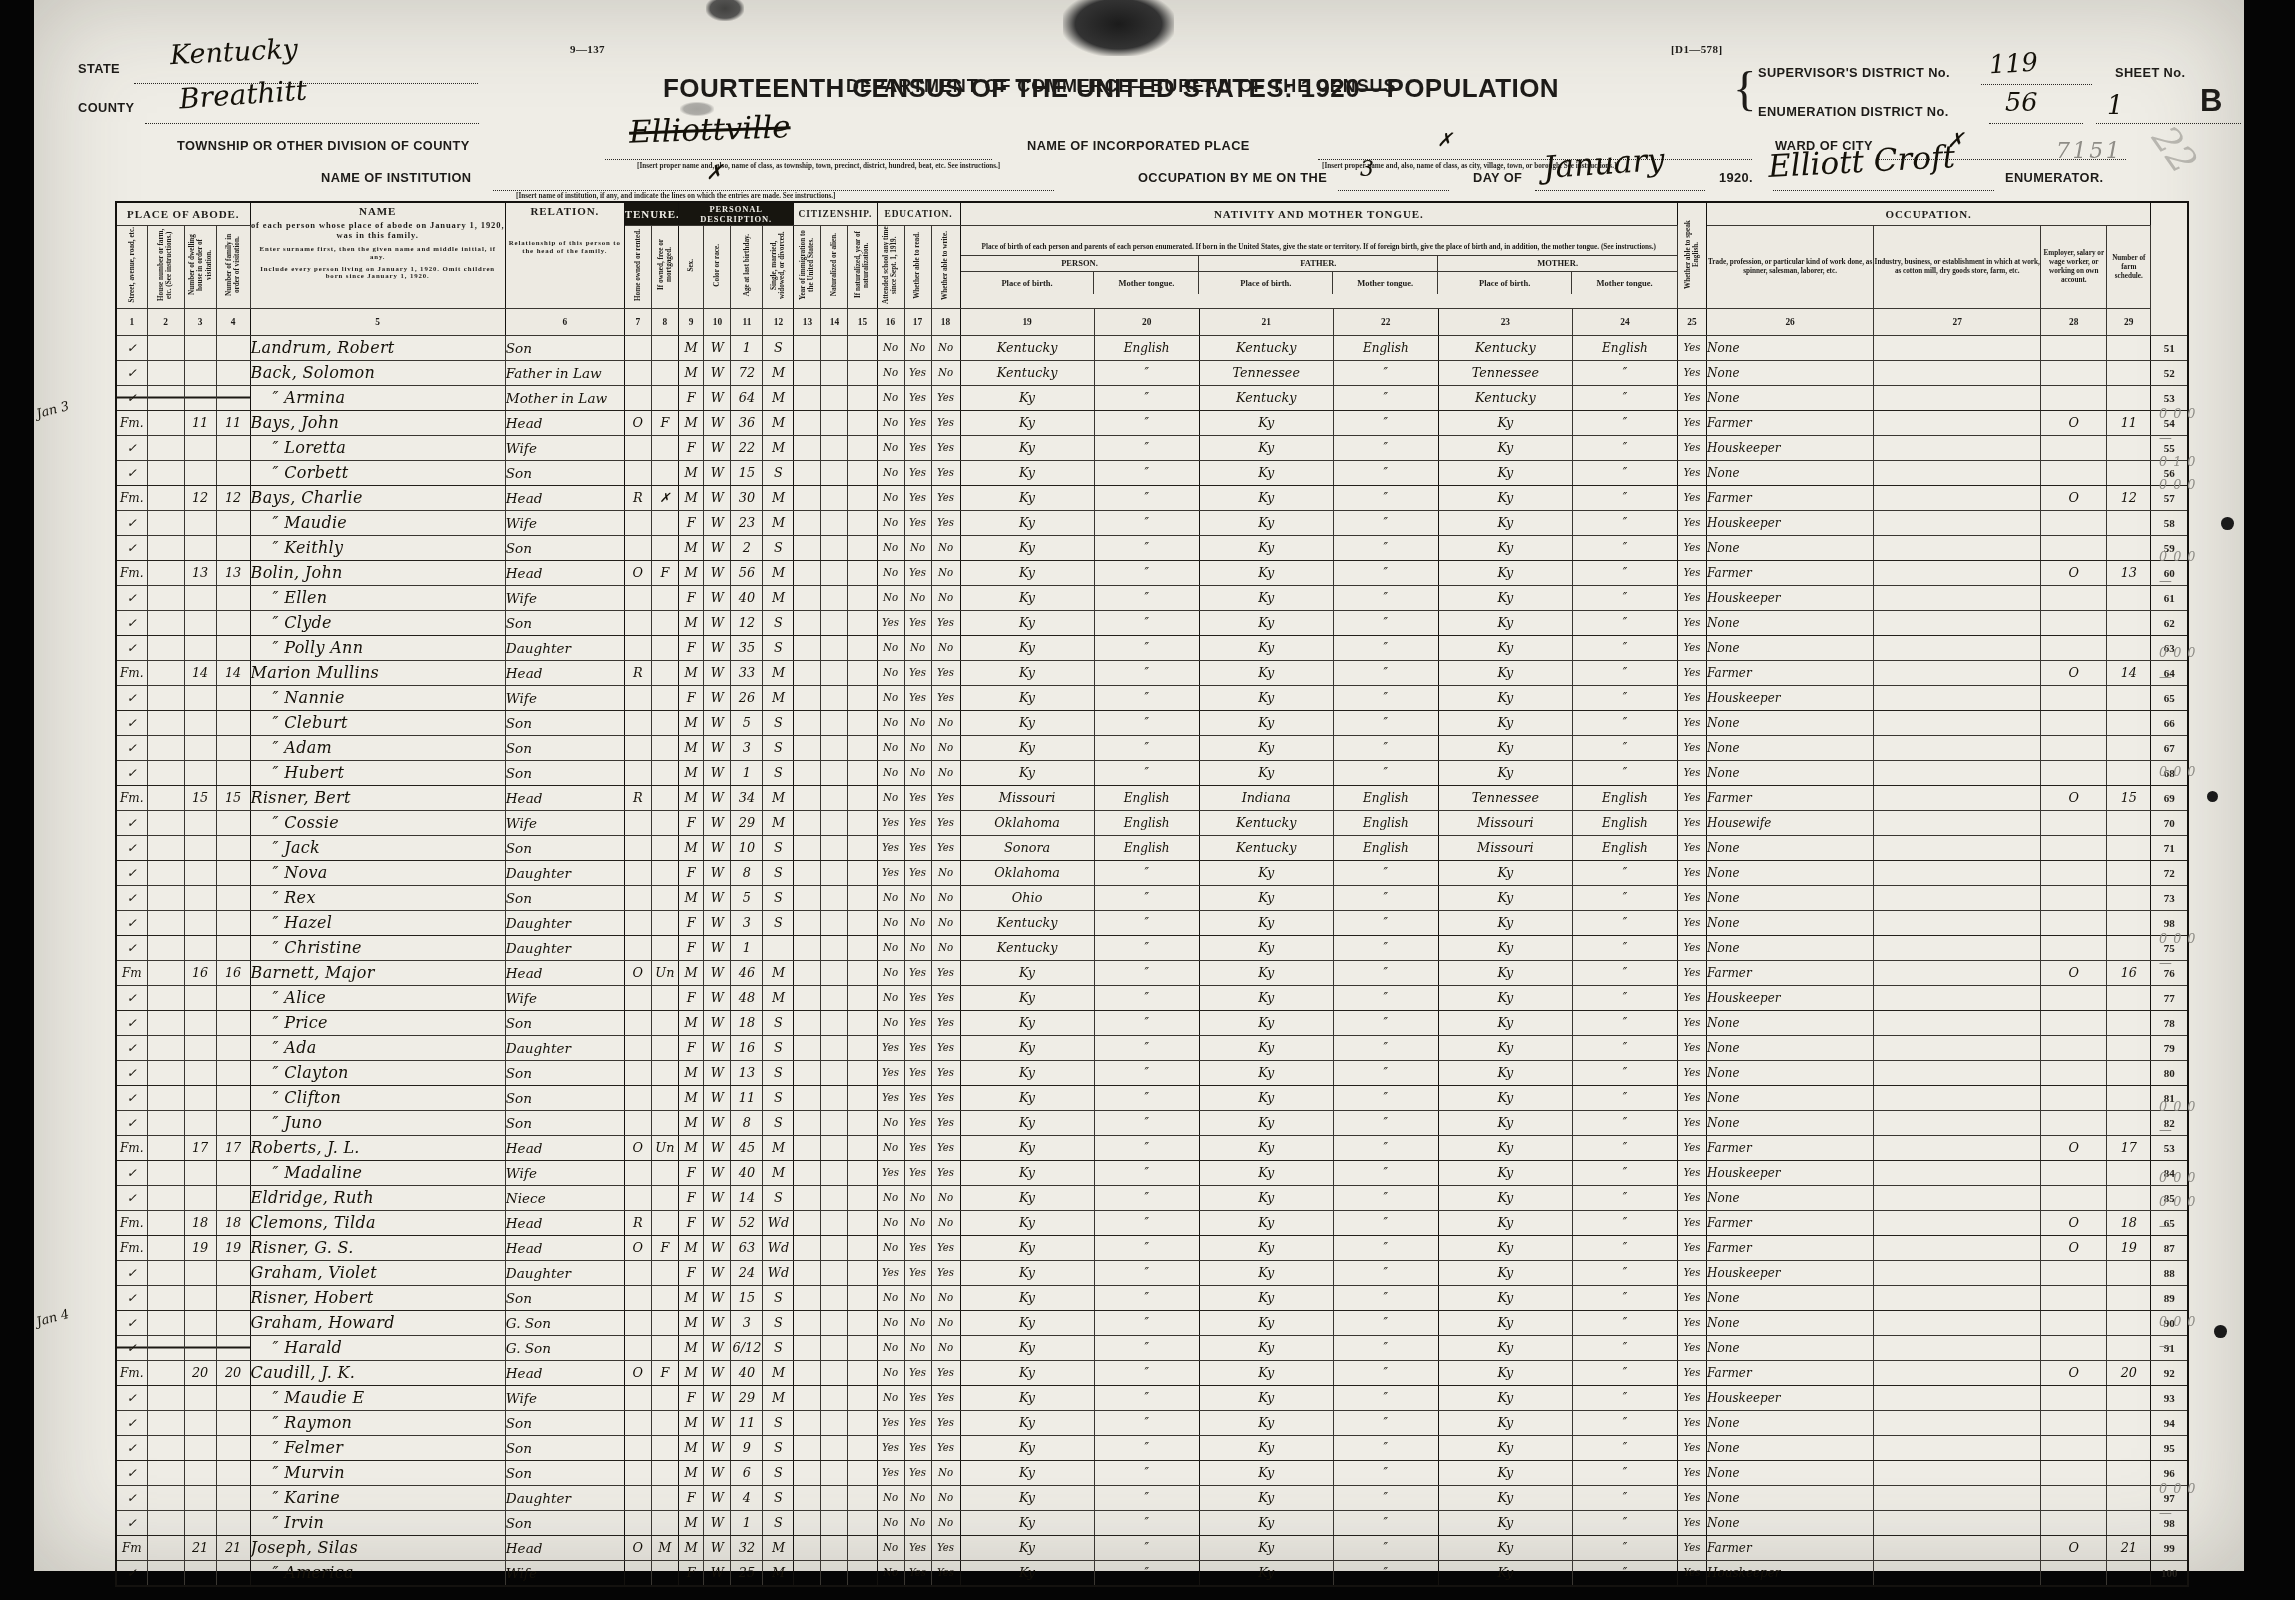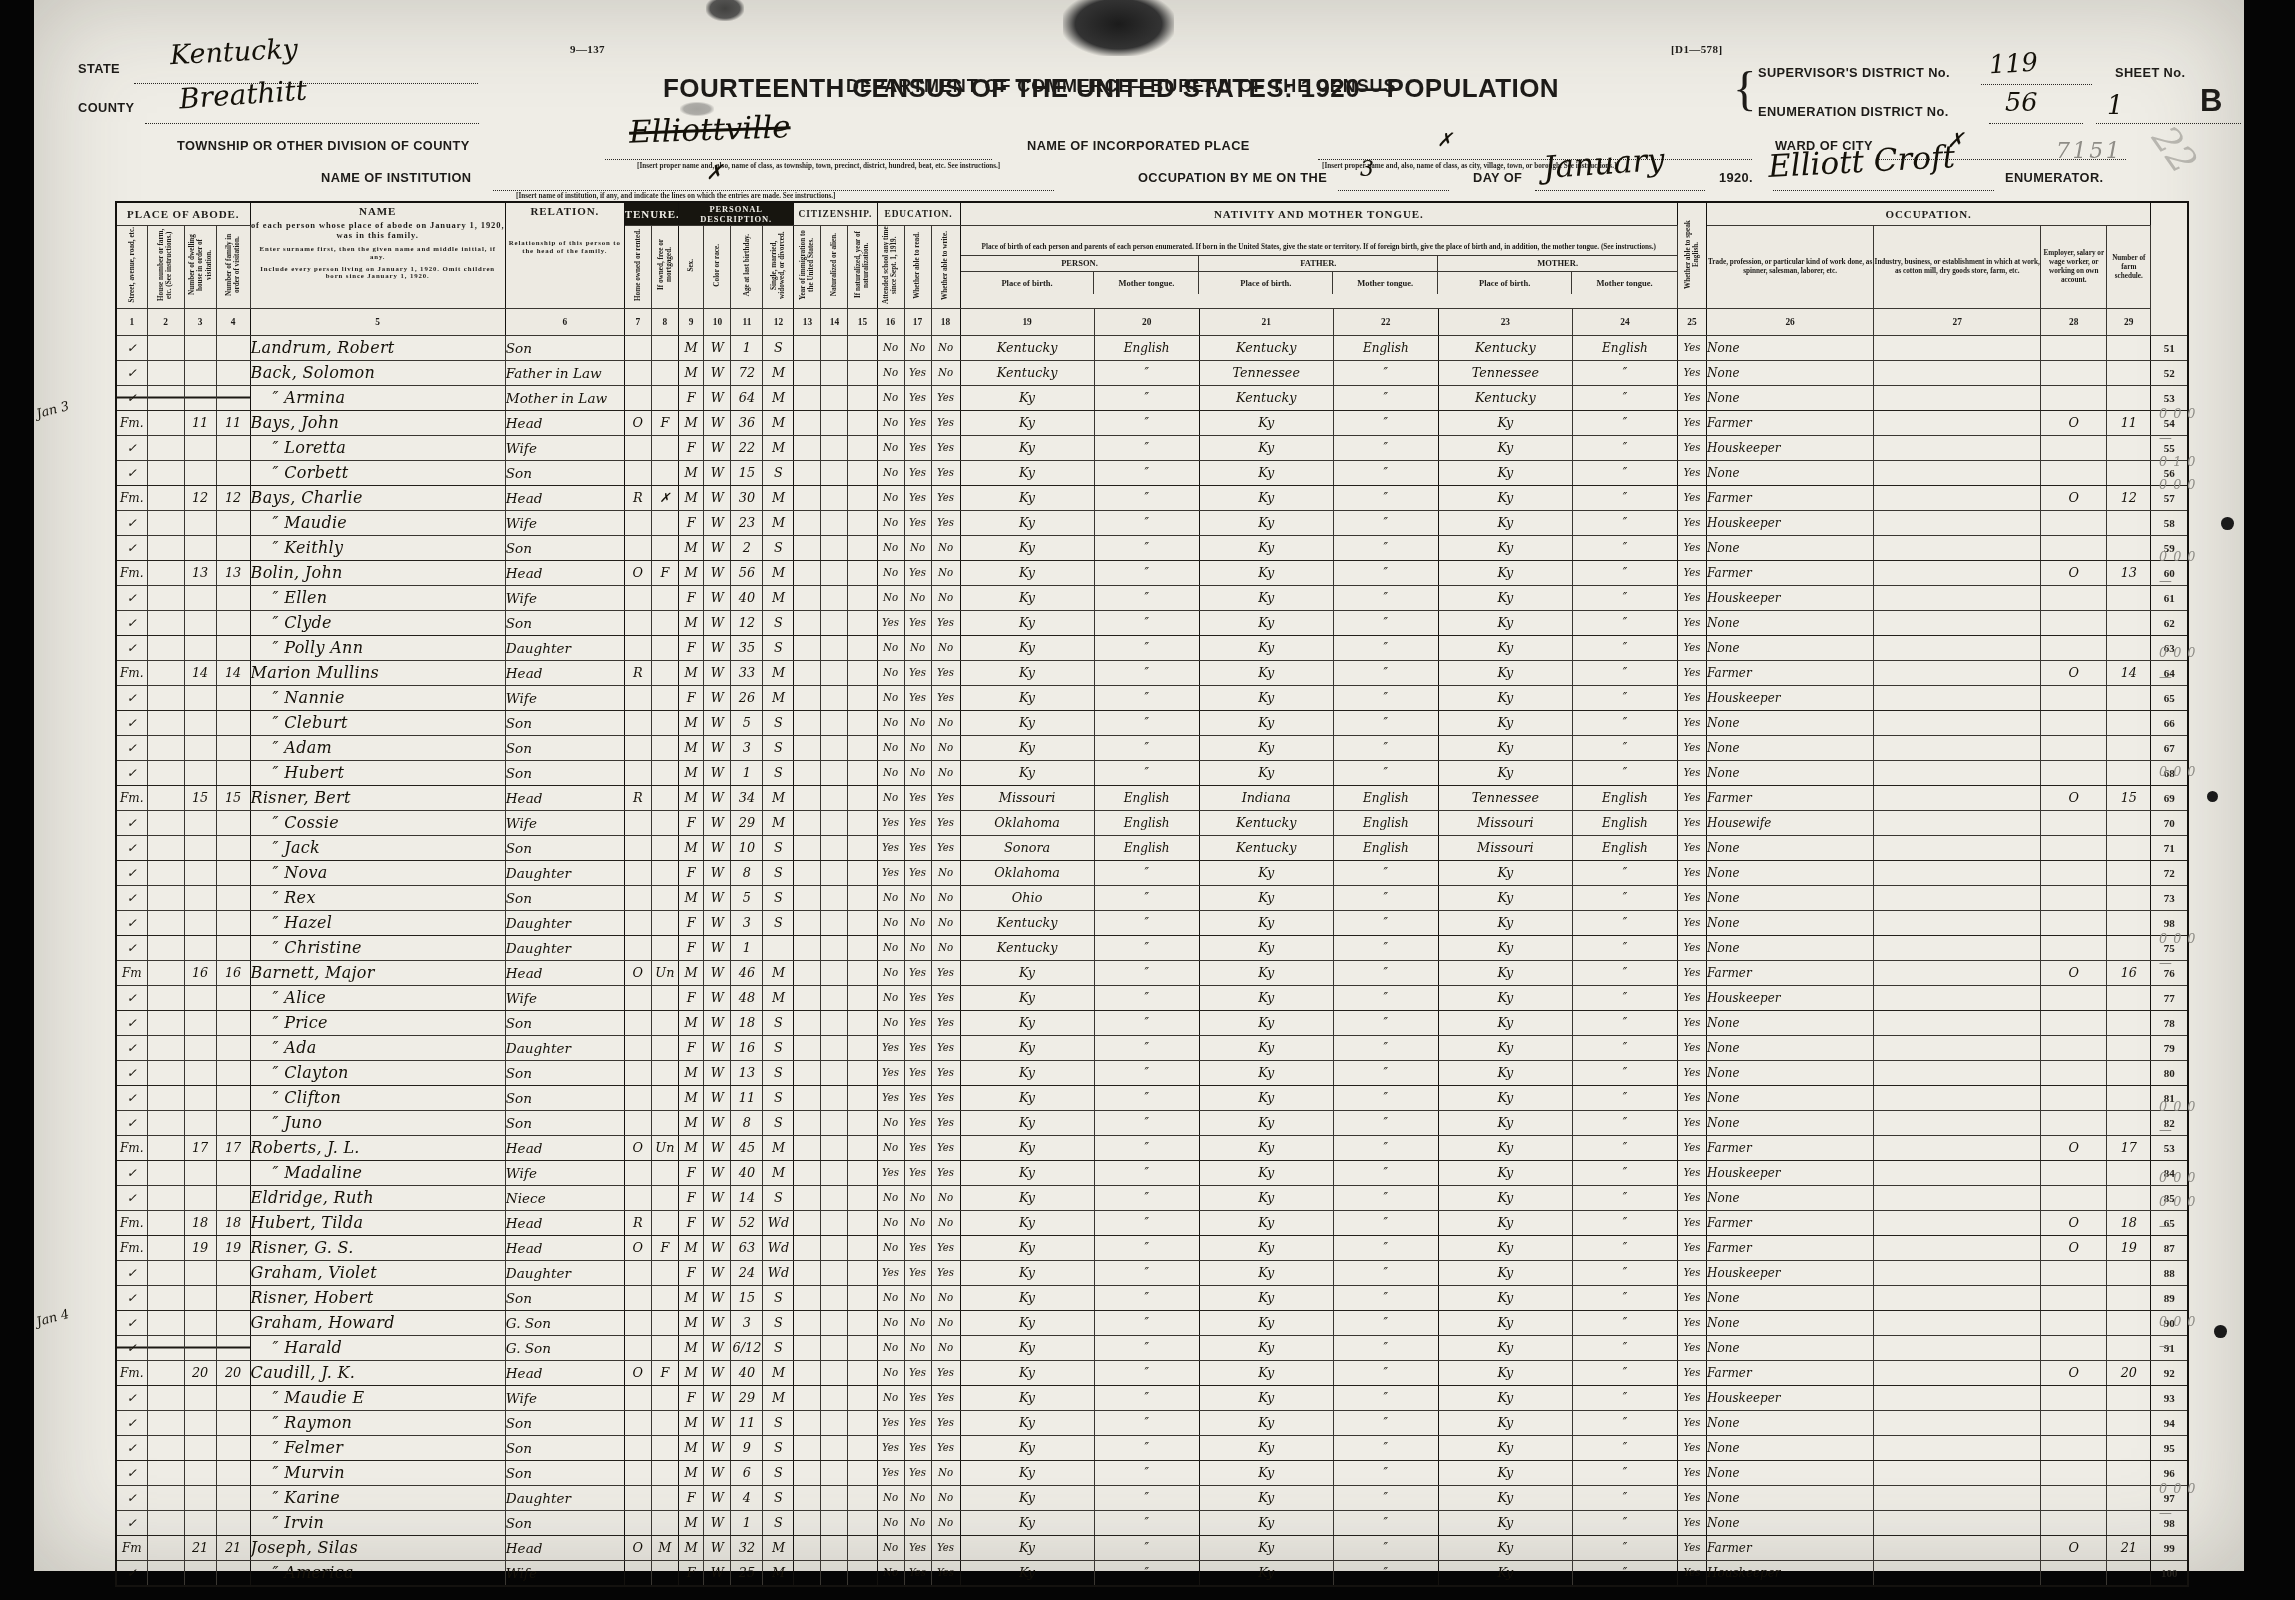--- a/index.html
+++ b/index.html
@@ -1393,21 +1393,21 @@
             <td></td>
             <td class="hw md"></td>
             <td class="hw md hb"></td>
             <td class="lnc">85</td>
           </tr>
           <tr class="solid">
             <td class="hw ck">Fm.</td>
             <td></td>
             <td class="hw md">18</td>
             <td class="hw md hb">18</td>
-            <td class="hw nm lft">Hubert, Tilda</td>
+            <td class="hw nm lft">Clemons, Tilda</td>
             <td class="hw rl lft hb">Head</td>
             <td class="hw md">R</td>
             <td class="hw md hb"></td>
             <td class="hw md">F</td>
             <td class="hw md">W</td>
             <td class="hw md">52</td>
             <td class="hw md hb">Wd</td>
             <td></td>
             <td></td>
             <td class="hb"></td>

